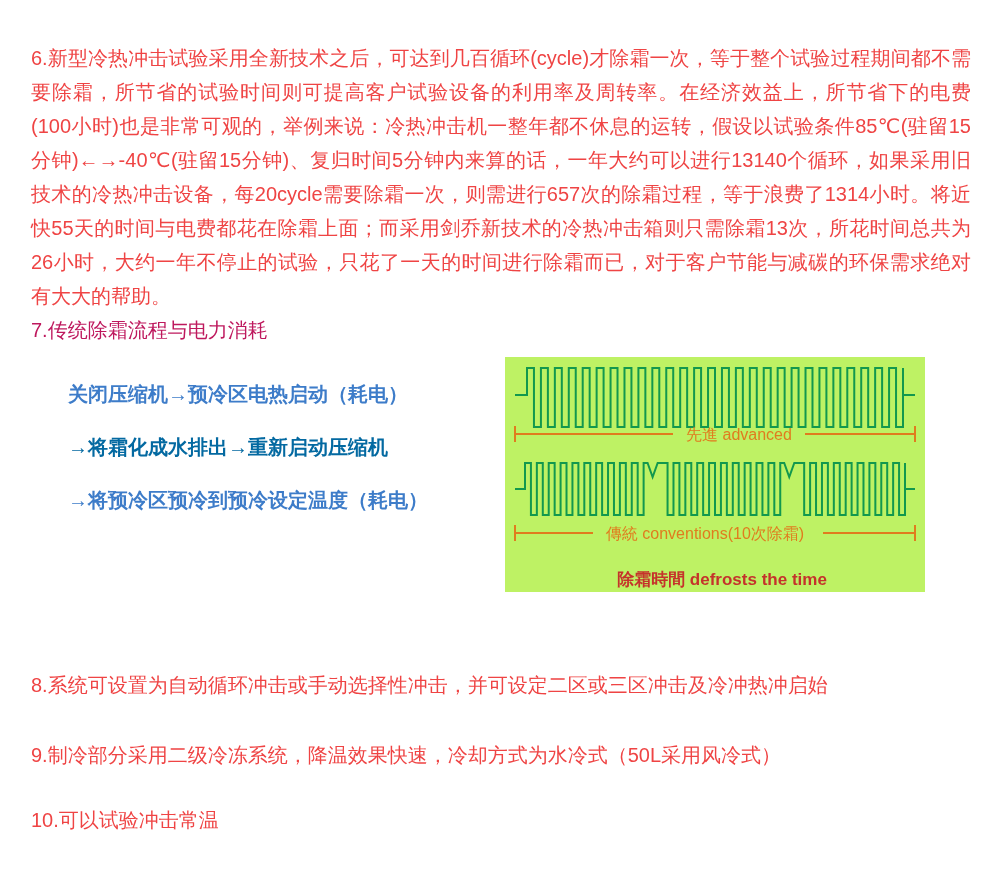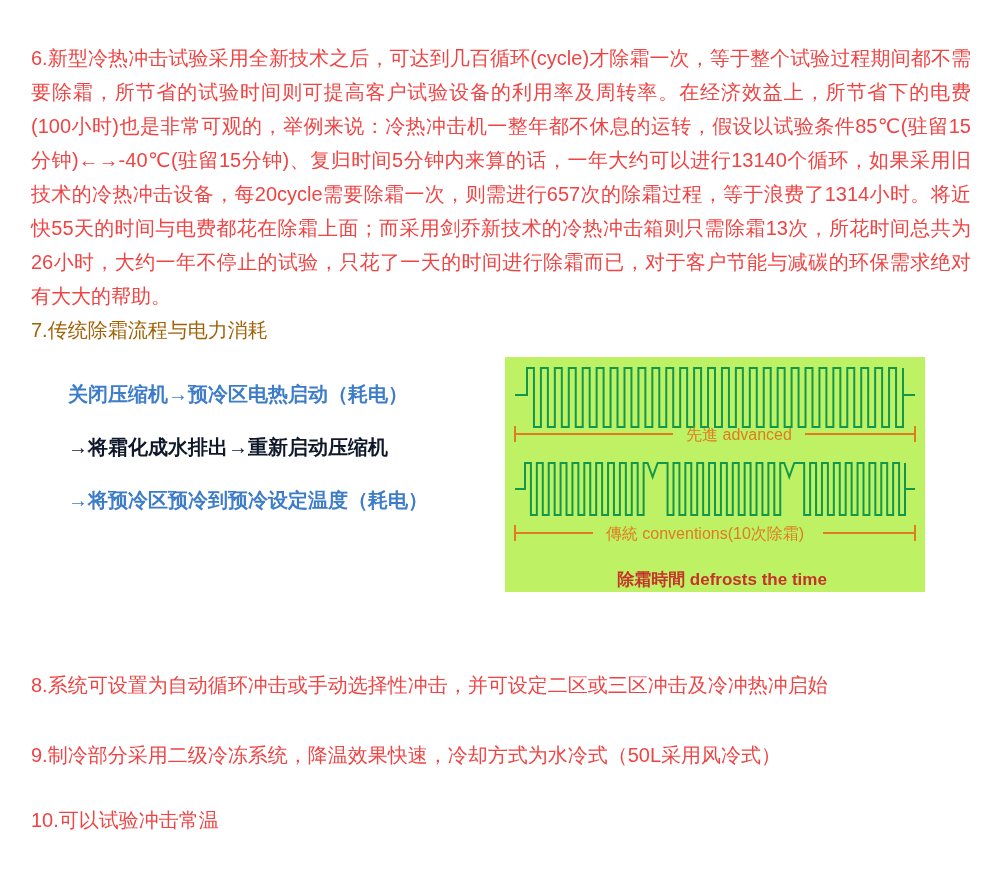--- a/index.html
+++ b/index.html
@@ -19,21 +19,21 @@
     font-size: 20px;
     line-height: 34px;
     color: #ef4444;
   }
   .para.justify { text-align: justify; }
   .section-title {
     position: absolute;
     left: 31px;
     font-size: 20px;
     line-height: 34px;
-    color: #a16207;
+    color: #be185d;
     white-space: nowrap;
   }
   .flow-list {
     position: absolute;
     left: 55px;
     top: 368px;
     width: 440px;
     margin-left: 13px;
   }
   .flow-step {
@@ -65,21 +65,21 @@
 </style>
 </head>
 <body>
 
 <div class="para justify" style="top:41px;">6.新型冷热冲击试验采用全新技术之后，可达到几百循环(cycle)才除霜一次，等于整个试验过程期间都不需要除霜，所节省的试验时间则可提高客户试验设备的利用率及周转率。在经济效益上，所节省下的电费(100小时)也是非常可观的，举例来说：冷热冲击机一整年都不休息的运转，假设以试验条件85℃(驻留15分钟)←→-40℃(驻留15分钟)、复归时间5分钟内来算的话，一年大约可以进行13140个循环，如果采用旧技术的冷热冲击设备，每20cycle需要除霜一次，则需进行657次的除霜过程，等于浪费了1314小时。将近快55天的时间与电费都花在除霜上面；而采用剑乔新技术的冷热冲击箱则只需除霜13次，所花时间总共为26小时，大约一年不停止的试验，只花了一天的时间进行除霜而已，对于客户节能与减碳的环保需求绝对有大大的帮助。</div>
 
 <div class="section-title" style="top:313px;">7.传统除霜流程与电力消耗</div>
 
 <div class="flow-list">
   <div class="flow-step" style="color: rgb(61, 124, 201);">关闭压缩机→预冷区电热启动（耗电）</div>
-  <div class="flow-step" style="color: #0f172a;">→将霜化成水排出→重新启动压缩机</div>
+  <div class="flow-step" style="color: #0369a1;">→将霜化成水排出→重新启动压缩机</div>
   <div class="flow-step" style="color: rgb(61, 124, 201);">→将预冷区预冷到预冷设定温度（耗电）</div>
 </div>
 
 <div class="diagram-box" id="diagram-box" style="background: #bef264;">
   <svg width="420" height="235" viewBox="0 0 420 235">
 
     <path id="wave-advanced" class="wave" stroke="#12984e" d="M10 38h12V11h6.962962962962963V70h6.962962962962963V11h6.962962962962963V70h6.962962962962963V11h6.962962962962963V70h6.962962962962963V11h6.962962962962963V70h6.962962962962963V11h6.962962962962963V70h6.962962962962963V11h6.962962962962963V70h6.962962962962963V11h6.962962962962963V70h6.962962962962963V11h6.962962962962963V70h6.962962962962963V11h6.962962962962963V70h6.962962962962963V11h6.962962962962963V70h6.962962962962963V11h6.962962962962963V70h6.962962962962963V11h6.962962962962963V70h6.962962962962963V11h6.962962962962963V70h6.962962962962963V11h6.962962962962963V70h6.962962962962963V11h6.962962962962963V70h6.962962962962963V11h6.962962962962963V70h6.962962962962963V11h6.962962962962963V70h6.962962962962963V11h6.962962962962963V70h6.962962962962963V11h6.962962962962963V70h6.962962962962963V11h6.962962962962963V70h6.962962962962963V11h6.962962962962963V70h6.962962962962963V11h6.962962962962963V70h6.962962962962963V11h6.962962962962963V70h6.962962962962963V11h6.962962962962963V70h6.962962962962963V11h6.962962962962963V70h6.962962962962963V11h6.962962962962963V70h6.962962962962963V11h6.962962962962963V70h6.962962962962963V11V38h12"></path>
 
     <g>
       <line class="dim" x1="10" y1="69" x2="10" y2="85" stroke="#e07c1e"></line>

